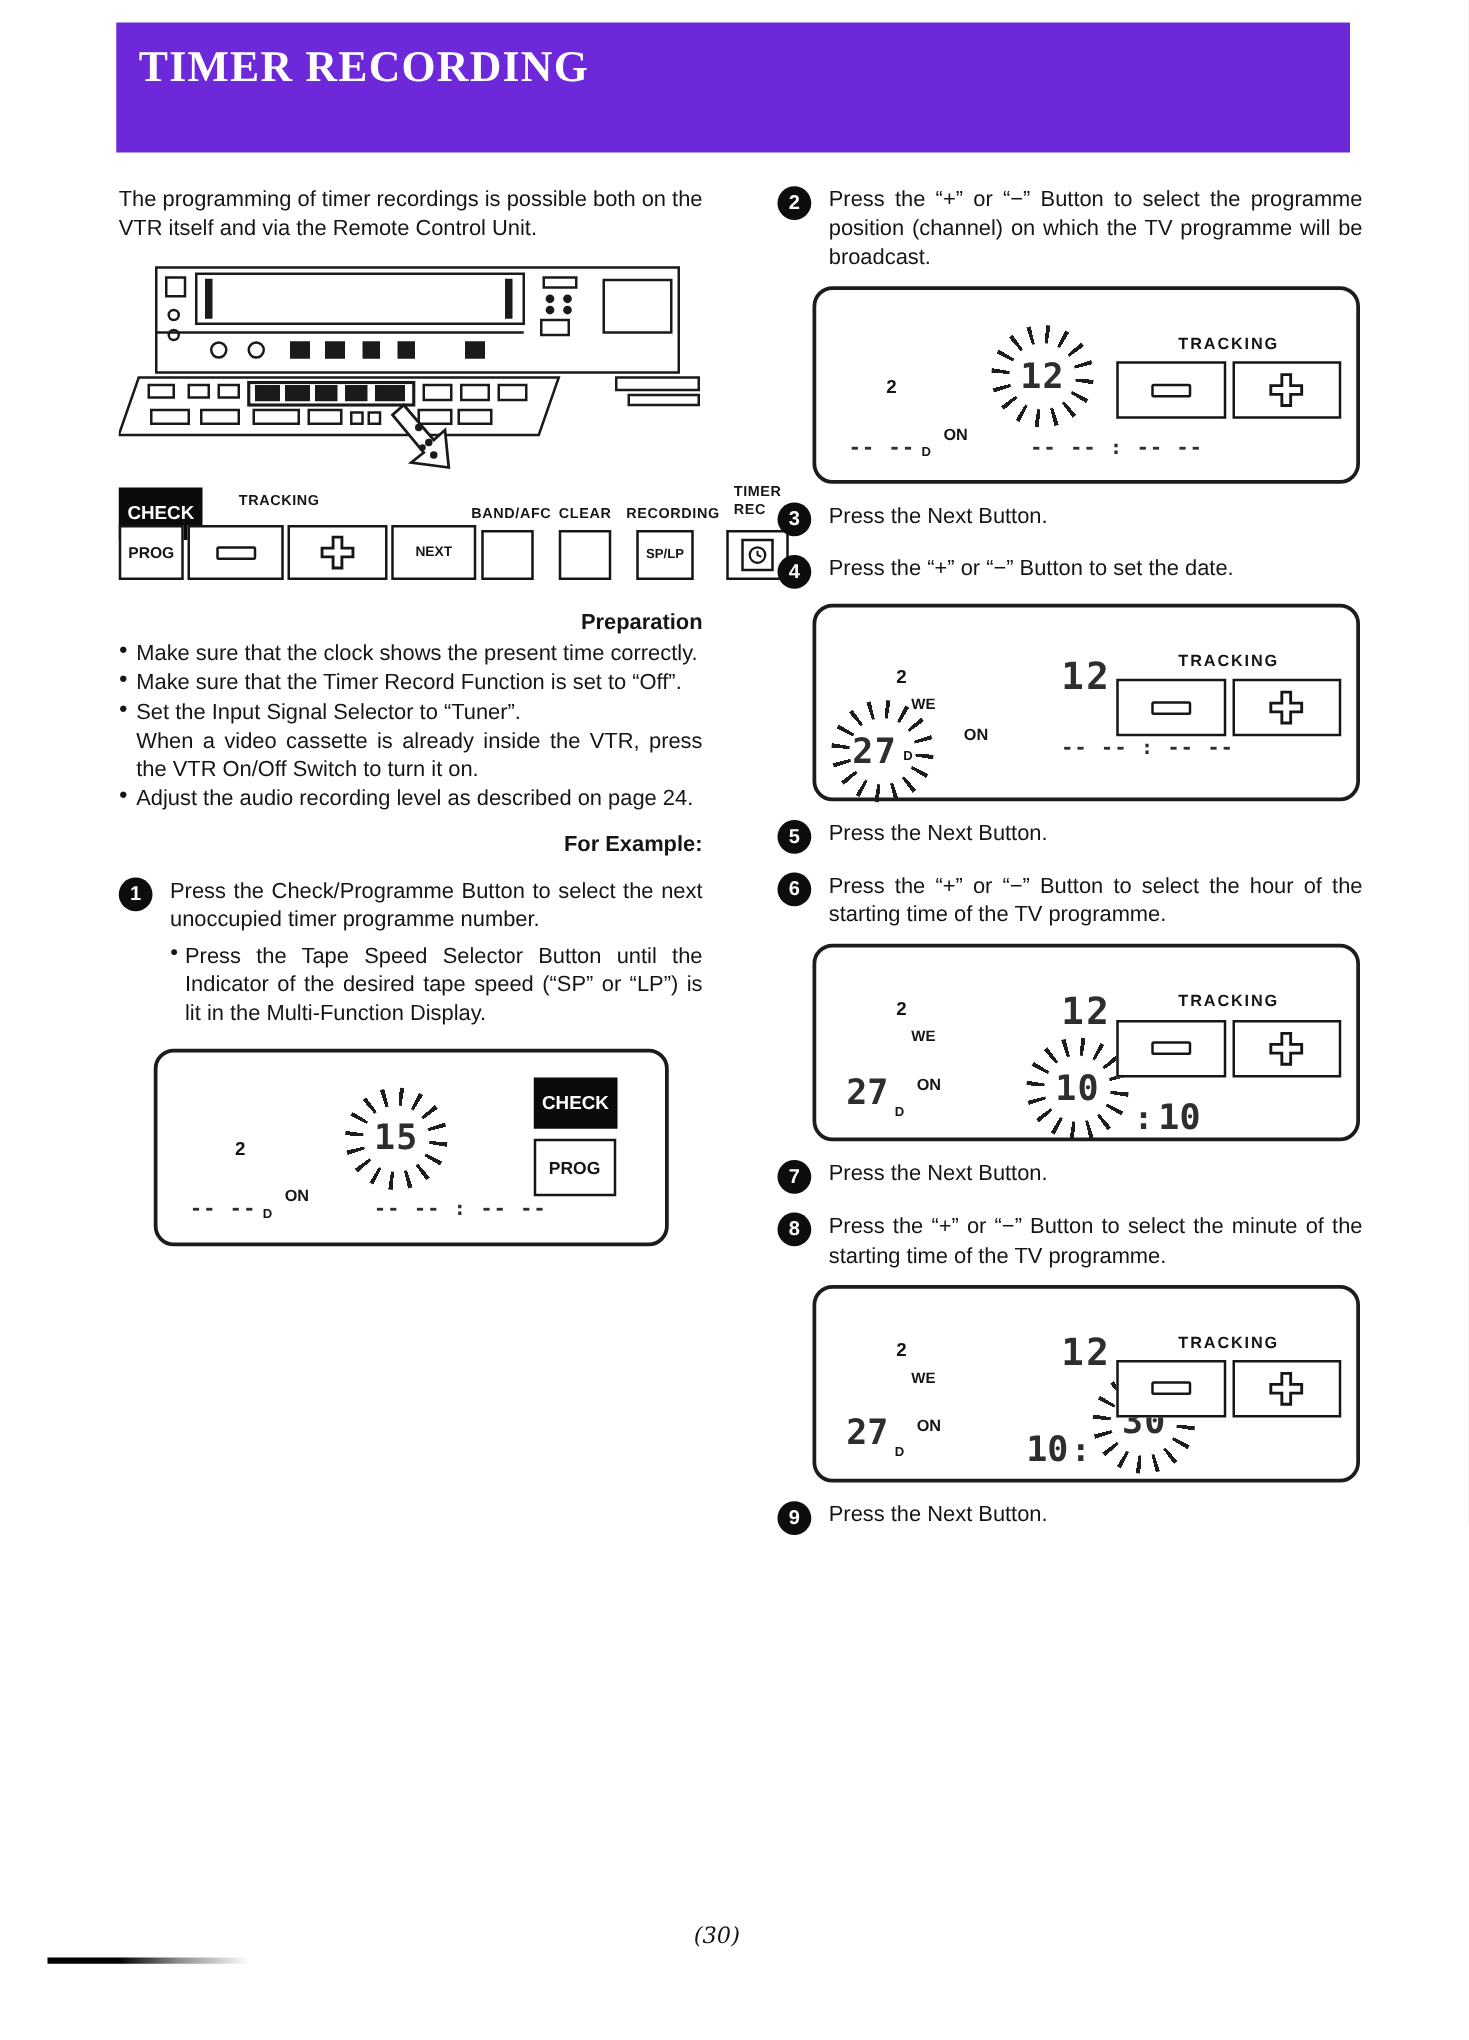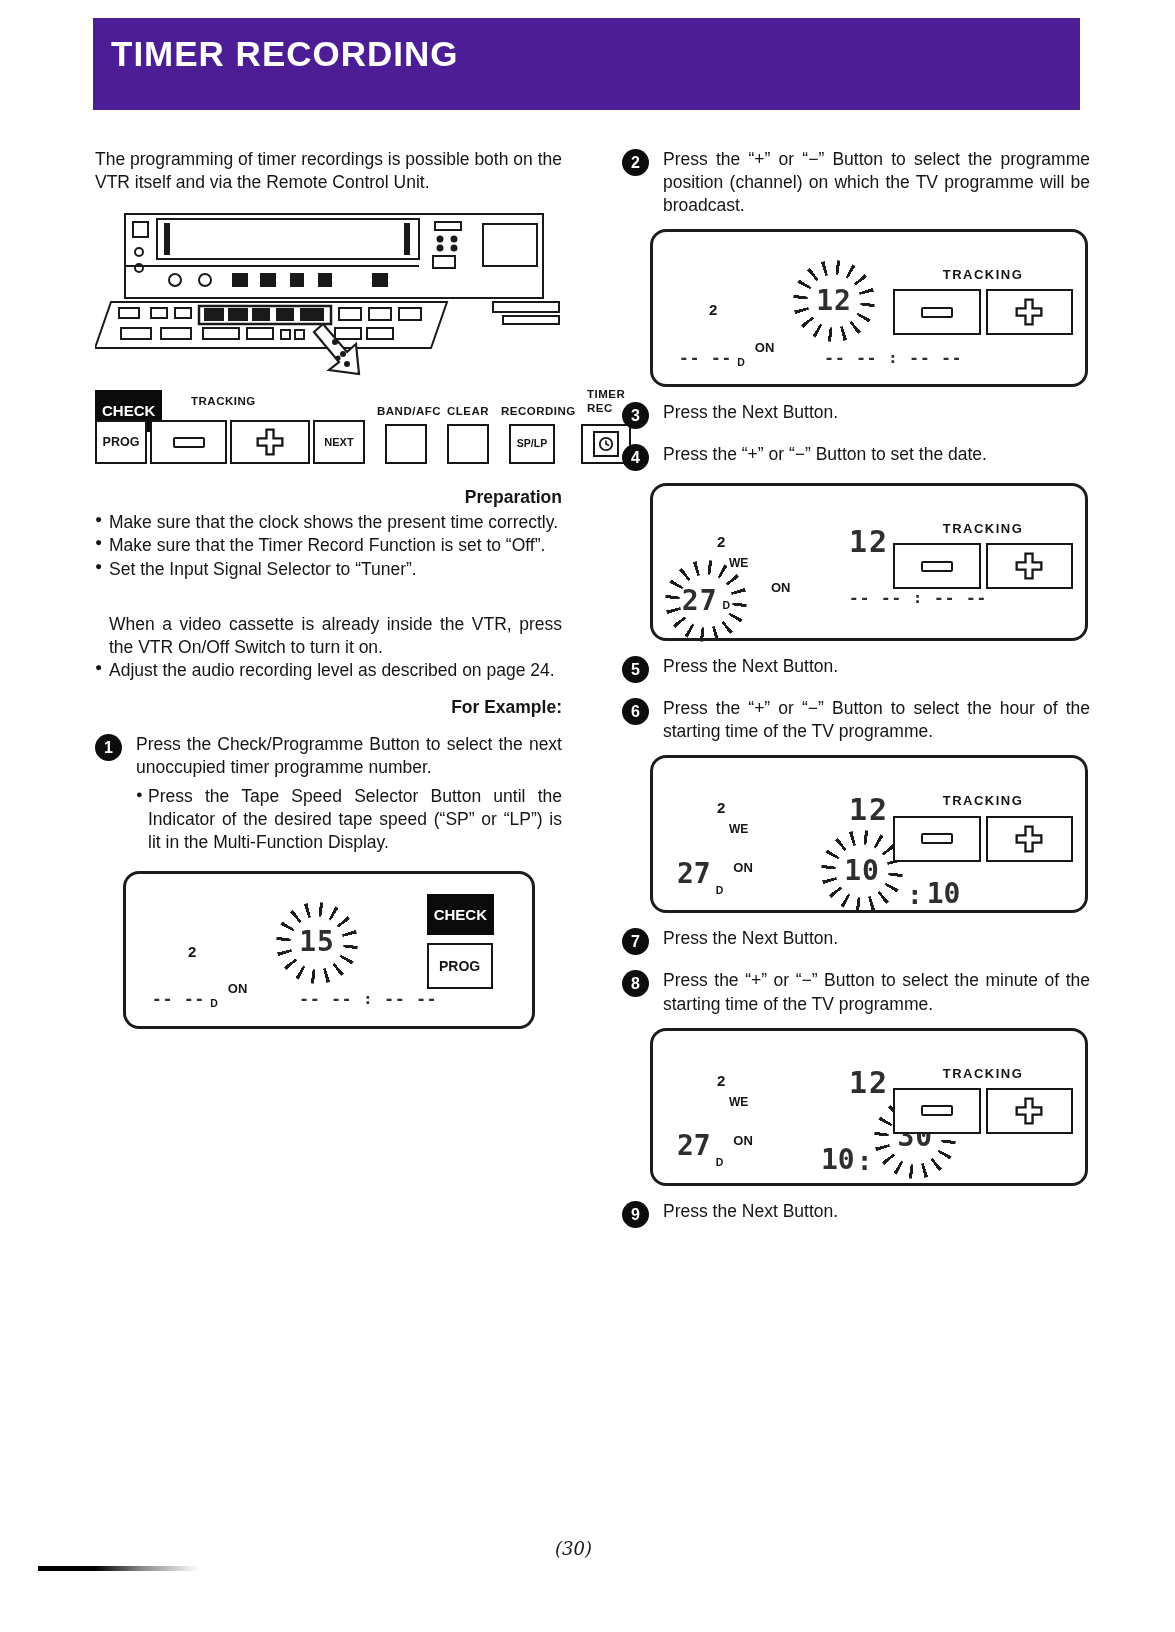--- a/index.html
+++ b/index.html
@@ -1,32 +1,32 @@
 <!DOCTYPE html>
 <html><head>
 <meta charset="utf-8">
 <style>
   html,body{margin:0;padding:0;background:#e8e8e8;}
   .page{position:relative;width:1175px;height:1632px;background:#ffffff;
         font-family:"Liberation Sans",sans-serif;color:#151515;overflow:hidden;}
 
   
-  .header-bar{position:absolute;left:93px;top:18px;width:987px;height:92px;background:#4c1d95;}
+  .header-bar{position:absolute;left:93px;top:18px;width:987px;height:104px;background:#6d28d9;font-family:Liberation Serif, serif;}
   .header-title{padding:16px 0 0 18px;color:#fdfdfd;font-size:35px;font-weight:bold;letter-spacing:1px;}
 
   
   .col{position:absolute;top:148px;width:467px;font-size:17.5px;line-height:1.32;text-align:justify;}
   .col-left{left:95px;}
   .col-right{left:622px;width:468px;}
 
   .p{margin:0 0 2px 0;}
   .h{font-weight:bold;margin:14px 0 2px 0;text-align:right;}
   .bullet-row{position:relative;padding-left:14px;}
   .bullet-row::before{content:"\25CF";position:absolute;left:0;top:1px;font-size:12px;}
-  .note{padding-left:14px;margin-top:32px;}
+  .note{padding-left:14px;}
 
   
   .step{display:flex;gap:14px;margin:14px 0 6px 0;}
   .stepnum{flex:0 0 27px;width:27px;height:27px;border-radius:50%;background:#0d0d0d;color:#fff;
            display:flex;align-items:center;justify-content:center;font-weight:bold;font-size:16px;margin-top:1px;}
   .steptext{flex:1;}
   .substep{margin:6px 0 0 41px;position:relative;padding-left:12px;}
   .substep::before{content:"\25CF";position:absolute;left:0;top:2px;font-size:11px;}
 
   
@@ -151,21 +151,21 @@
         <span class="btn-txt">PROG</span>
       </div>
       <div class="pbtn" style="left:55px;top:32px;width:77px;height:44px;">
         <span class="minus-bar"></span>
       </div>
       <div class="pbtn" style="left:135px;top:32px;width:80px;height:44px;">
         <svg width="30" height="30" viewBox="0 0 34 34">
           <path d="M13 3 h8 v10 h10 v8 h-10 v10 h-8 v-10 H3 v-8 h10 z" fill="#fff" stroke="#161616" stroke-width="2.6"></path>
         </svg>
       </div>
-      <div class="pbtn" style="left:218px;top:32px;width:52px;height:44px;">
+      <div class="pbtn" style="left:218px;top:32px;width:68px;height:44px;">
         <span class="btn-txt" style="font-size:11px;">NEXT</span>
       </div>
       <span class="plabel" style="left:282px;top:16px;">BAND/AFC</span>
       <div class="pbtn" style="left:290px;top:36px;width:42px;height:40px;"></div>
       <span class="plabel" style="left:352px;top:16px;">CLEAR</span>
       <div class="pbtn" style="left:352px;top:36px;width:42px;height:40px;"></div>
       <span class="plabel" style="left:406px;top:16px;">RECORDING</span>
       <div class="pbtn" style="left:414px;top:36px;width:46px;height:40px;">
         <span class="btn-txt" style="font-size:10.5px;">SP/LP</span>
       </div>

